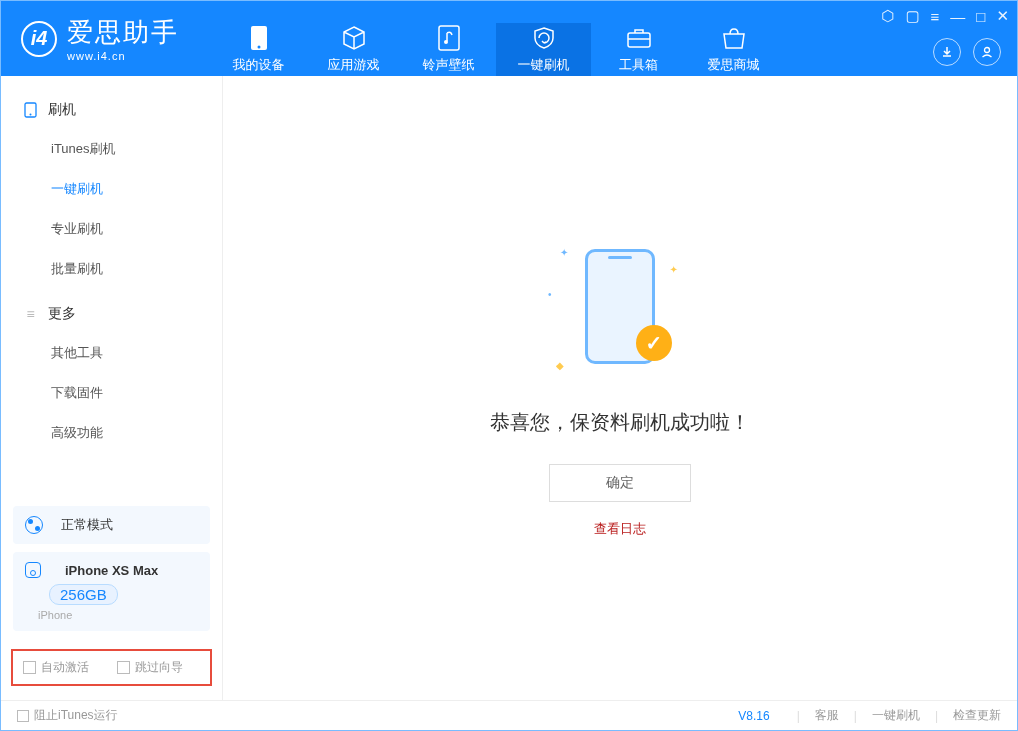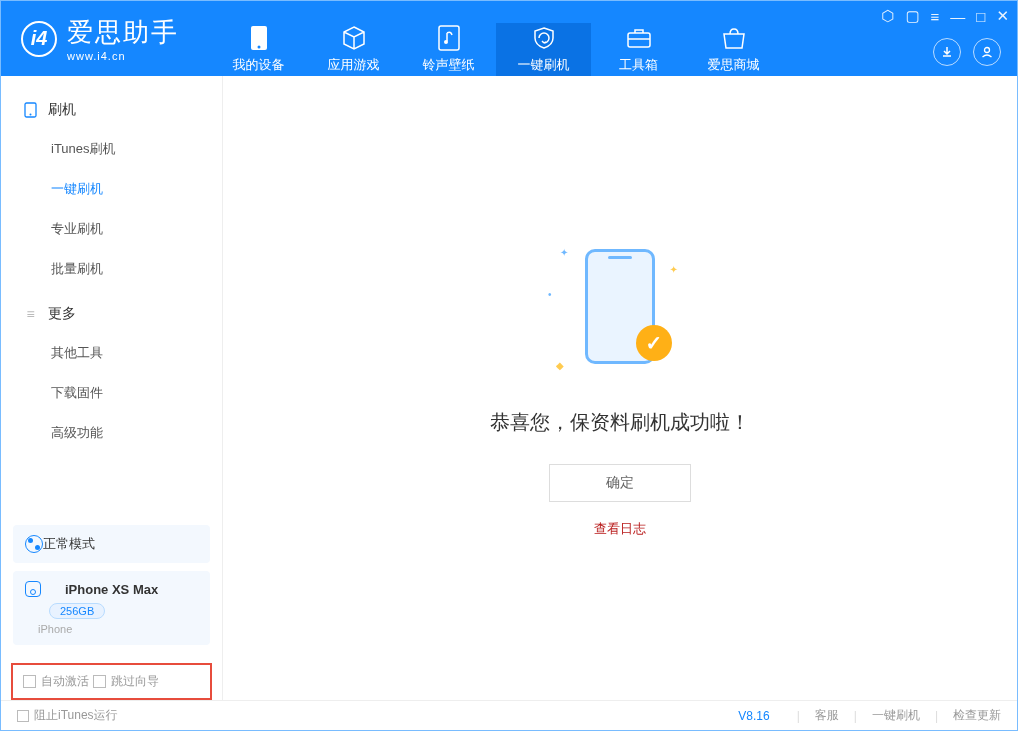--- a/index.html
+++ b/index.html
@@ -27,32 +27,32 @@
 
 .sidebar { width: 222px; border-right: 1px solid #eee; display: flex; flex-direction: column; }
 .sidebar-scroll { flex: 1; overflow: auto; padding-top: 15px; }
 .side-section { margin-bottom: 6px; }
 .side-head { display: flex; align-items: center; gap: 10px; padding: 10px 22px; font-size: 14px; color: #333; }
 .side-head .icn { width: 15px; height: 15px; display: flex; align-items: center; justify-content: center; color: #1587ff; }
 .side-item { padding: 11px 20px 11px 50px; font-size: 13px; color: #555; cursor: pointer; }
 .side-item.active { color: #1587ff; }
 
 .device-panel { padding: 0 12px 12px; }
-.mode-box { background: #f3f8fe; border-radius: 4px; padding: 10px 12px; display: flex; align-items: center; gap: 0; font-size: 13px; color: #333; margin-bottom: 8px; text-align: right; }
+.mode-box { background: #f3f8fe; border-radius: 4px; padding: 10px 12px; display: flex; align-items: center; gap: 18px; font-size: 13px; color: #333; margin-bottom: 8px; text-align: right; }
 .mode-icon { width: 18px; height: 18px; border: 1.5px solid #1587ff; border-radius: 50%; position: relative; }
 .mode-icon::before, .mode-icon::after { content:""; position:absolute; width:5px; height:5px; border-radius:50%; background:#1587ff; }
 .mode-icon::before { top:2px; left:2px;} .mode-icon::after { bottom:2px; right:2px; }
 .device-box { background: #f3f8fe; border-radius: 4px; padding: 10px 12px; }
 .device-row { display: flex; align-items: center; gap: 24px; font-size: 13px; font-weight: bold; color: #333; }
 .device-icon { width: 16px; height: 16px; border: 1.5px solid #1587ff; border-radius: 4px; position: relative;}
 .device-icon::after{content:"";position:absolute;bottom:1px;left:50%;transform:translateX(-50%);width:4px;height:4px;border:1px solid #1587ff;border-radius:50%;}
-.storage-badge { display: inline-block; background: #e8f2ff; color: #1587ff; border: 1px solid #b8dcff; border-radius: 10px; padding: 1px 10px; font-size: 11px; margin-top: 6px; margin-left: 24px; }
+.storage-badge { display: inline-block; background: #e8f2ff; color: #1587ff; border: 1px solid #b8dcff; border-radius: 10px; padding: 1px 10px; font-size: 15px; margin-top: 6px; margin-left: 24px; }
 .device-sub { font-size: 11px; color: #aaa; margin-left: 13px; margin-top: 4px; }
 
-.checkbox-row { border: 2px solid #e74c3c; margin: 6px 10px 0; padding: 8px 10px; display: flex; gap: 4px; align-items: center; font-size: 12px; color: #999; }
+.checkbox-row { border: 2px solid #e74c3c; margin: 6px 10px 14px; padding: 8px 10px; display: flex; gap: 28px; align-items: center; font-size: 12px; color: #999; }
 .cb { width: 13px; height: 13px; border: 1px solid #bbb; display: inline-block; margin-right: 5px; vertical-align: middle; }
 
 .main { flex: 1; display: flex; flex-direction: column; align-items: center; justify-content: center; position: relative; }
 .illustration { position: relative; width: 160px; height: 140px; margin-bottom: 30px; }
 .phone { position: absolute; left: 50%; top: 10px; transform: translateX(-50%); width: 70px; height: 115px; border: 3px solid #6fb8ff; border-radius: 10px; background: #eaf4ff; }
 .phone::before { content:""; position:absolute; top:4px; left:50%; transform:translateX(-50%); width:24px; height:3px; background:#6fb8ff; border-radius:2px; }
 .check-badge { position:absolute; right:28px; bottom:18px; width:36px; height:36px; background:#ffb016; border-radius:50%; display:flex; align-items:center; justify-content:center; color:#fff; font-size:20px; font-weight:bold; }
 .spark { position:absolute; color:#6fb8ff; font-size:10px; }
 .s1{top:8px;left:20px;} .s2{top:25px;right:22px;color:#ffcb4f;} .s3{bottom:8px;left:16px;color:#ffcb4f;} .s4{top:50px;left:8px;}
 

